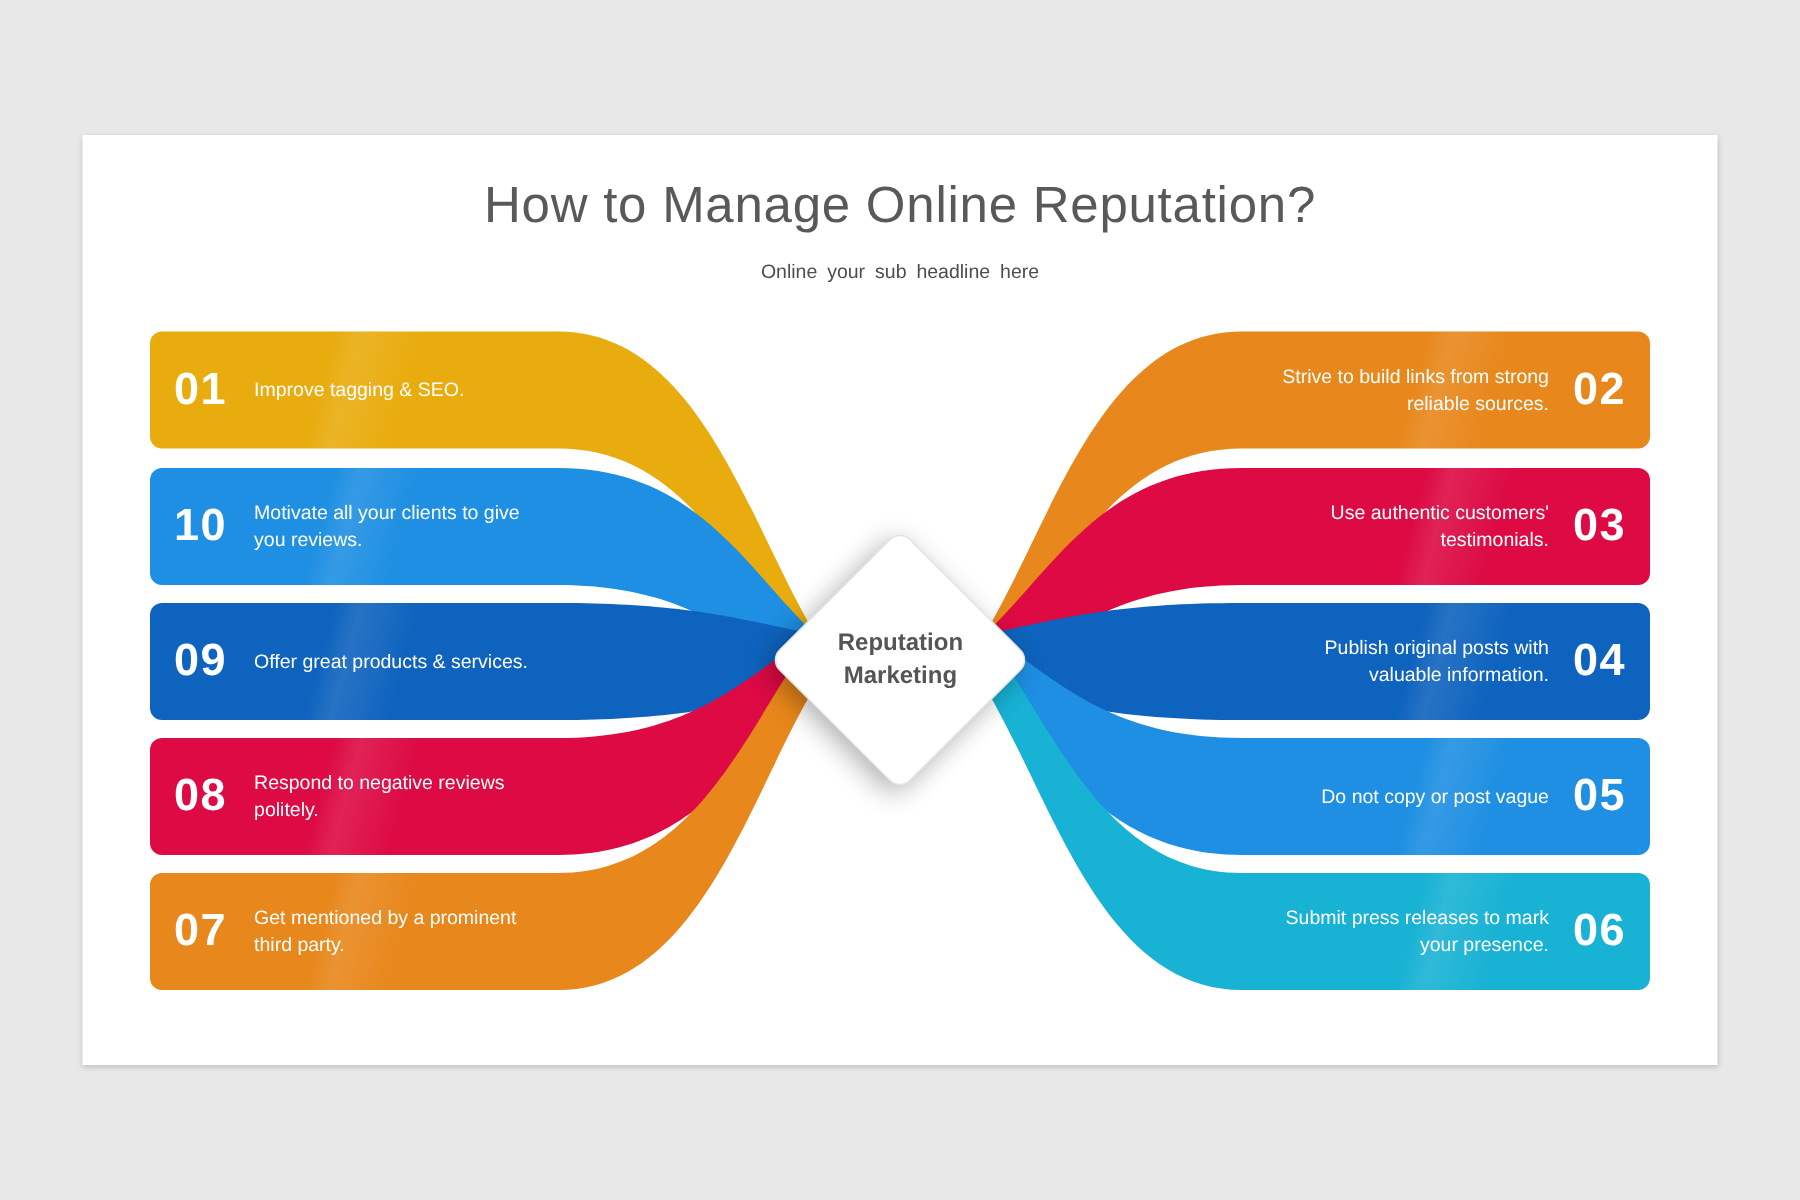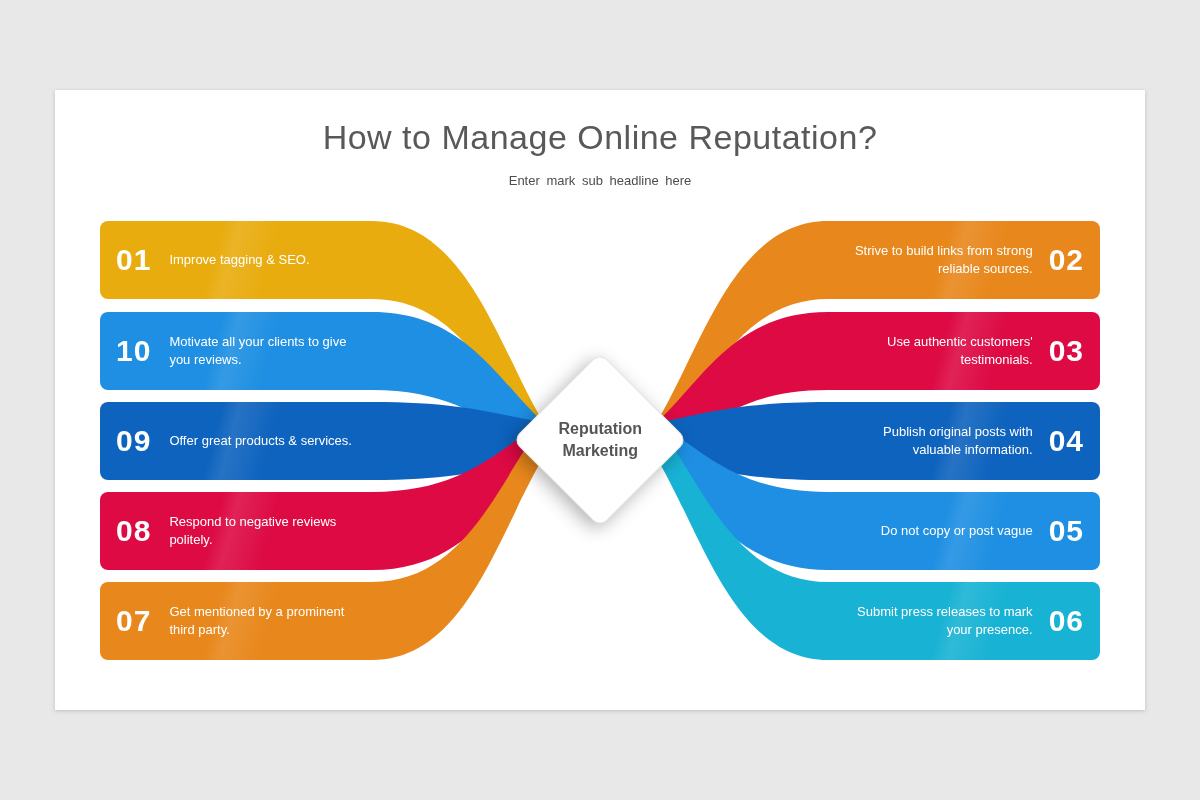--- a/index.html
+++ b/index.html
@@ -66,21 +66,21 @@
     font-size:16px; font-weight:700; color:#555555; line-height:1.35;
   }
 </style>
 </head>
 <body>
 
 <div class="stage">
 
   <div class="slide">
     <div class="title">How to Manage Online Reputation?</div>
-    <div class="subtitle">Enter mark sub headline here</div>
+    <div class="subtitle">Online your sub headline here</div>
   </div>
 
   <svg class="ribbons" width="1200" height="800" viewBox="0 0 1200 800">
 
     <path d="M372,221 C505,221 515,476 612,476 L612,500 C515,500 505,299 372,299 Z" fill="#E9AC0E"></path>
     <path d="M372,312 C505,312 515,452 612,452 L612,476 C515,476 505,390 372,390 Z" fill="#1E8FE2"></path>
     <path d="M372,402 C505,402 515,428 612,428 L612,452 C515,452 505,480 372,480 Z" fill="#0E63BE"></path>
     <path d="M372,492 C505,492 515,404 612,404 L612,428 C515,428 505,570 372,570 Z" fill="#DD0A44"></path>
     <path d="M372,582 C505,582 515,380 612,380 L612,404 C515,404 505,660 372,660 Z" fill="#E8871B"></path>
 

